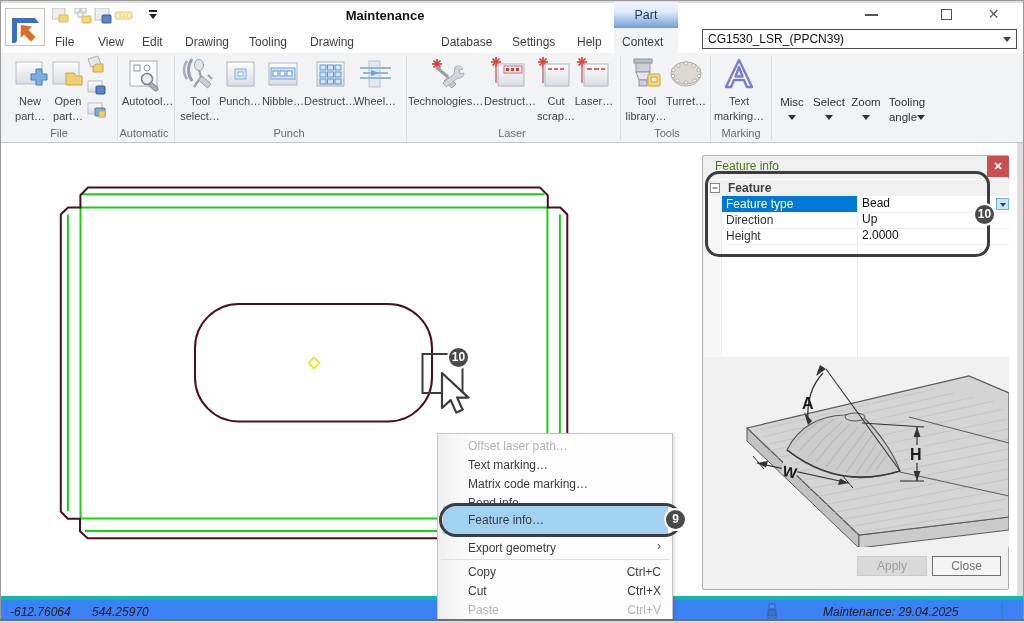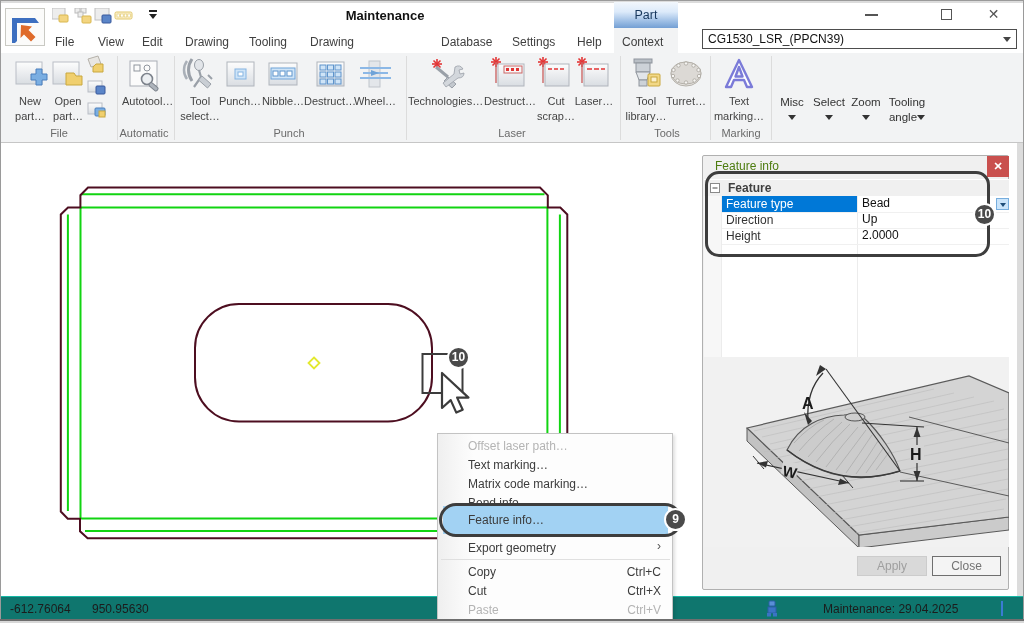--- a/index.html
+++ b/index.html
@@ -45,21 +45,21 @@
   #panel { left:702px; top:155px; width:307px; height:435px; background:#f0f0f0; border:1px solid #b0b0b0; border-radius:2px; z-index:30; }
   #ptitle { left:12px; top:3px; font-size:12px; color:#4d7c0f; }
   #pclose { left:284px; top:0px; width:22px; height:21px; background:#c9504e; color:#fff; font-size:11px; font-weight:bold; text-align:center; line-height:21px; }
   #grid { left:1px; top:23px; width:305px; height:178px; background:#fff; }
   #grphead { left:0; top:1px; width:305px; height:16px; background:#f0f0f0; }
   .grow { left:18px; height:16px; font-size:12px; }
   #selcell { left:18px; top:17px; width:135px; height:16px; background:#0078d7; }
   .glab { font-size:12px; color:#333; padding-left:4px; line-height:16px; }
   #gutter { left:0; top:17px; width:18px; height:161px; background:#f7f7f7; border-right:1px solid #ececec; }
   
-  #statusbar { left:1px; top:596px; width:1022px; height:23px; background:#0f766e; border-top:1px solid #14b8a6; z-index:10; }
+  #statusbar { left:1px; top:596px; width:1022px; height:23px; background:#3b82f6; border-top:4px solid #14b8a6; z-index:10;font-style:italic; }
   #botline { left:0px; top:619px; width:1024px; height:2px; background:#6e6e6e; z-index:50; }
   #botstrip { left:0px; top:621px; width:1024px; height:2px; background:#d8d8d8; z-index:50; }
   .sbtxt { top:5px; font-size:12px; color:#1c1c1c; }
   
   .pbtn { top:400px; height:20px; font-size:12px; text-align:center; line-height:19px; }
 </style>
 </head>
 <body>
 <div id="frame" class="abs"></div>
 <div id="topband" class="abs"></div>
@@ -425,21 +425,21 @@
     <text x="79" y="120" font-size="15" font-weight="bold" fill="#1a1a1a" font-family="Liberation Sans" transform="rotate(12 84 114)">W</text>
   </svg>
   <div class="abs pbtn" style="left:154px; width:70px; background:#d9d9d9; border:1px solid #cccccc; color:#9f9f9f;">Apply</div>
   <div class="abs pbtn" style="left:229px; width:69px; background:#f4f4f4; border:1px solid #6f6f6f; color:#737373;">Close</div>
 </div>
 <div class="abs ring" style="left:705px; top:171px; width:285px; height:86px; border-radius:14px;"></div>
 <div class="abs badge" style="left:973px; top:203px;">10</div>
 
 <div id="statusbar" class="abs">
   <div class="abs sbtxt" style="left:9px;">-612.76064</div>
-  <div class="abs sbtxt" style="left:91px;">950.95630</div>
+  <div class="abs sbtxt" style="left:91px;">544.25970</div>
   <div class="abs sbtxt" style="left:822px;">Maintenance: 29.04.2025</div>
   <svg class="abs" style="left:764px; top:3px;" width="14" height="17" viewBox="0 0 14 17">
     <rect x="4" y="1" width="6" height="5" rx="1" fill="#5a8fd6" stroke="#2b5fa8"></rect>
     <rect x="3" y="7" width="8" height="6" fill="#3b74c4" stroke="#2b5fa8"></rect>
     <rect x="2" y="13" width="4" height="3.5" fill="#3b74c4"></rect>
     <rect x="8" y="13" width="4" height="3.5" fill="#3b74c4"></rect>
   </svg>
   <div class="abs" style="left:1000px; top:4px; width:2px; height:15px; background:#3b7bd4;"></div>
 </div>
 <div id="botline" class="abs"></div>

